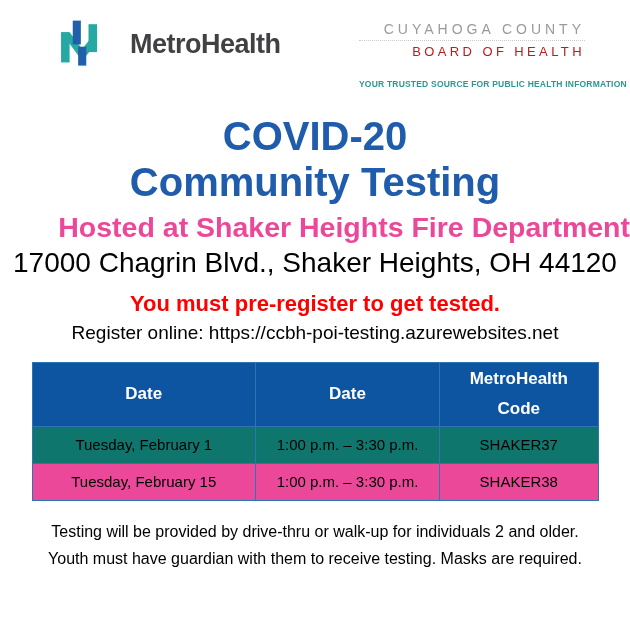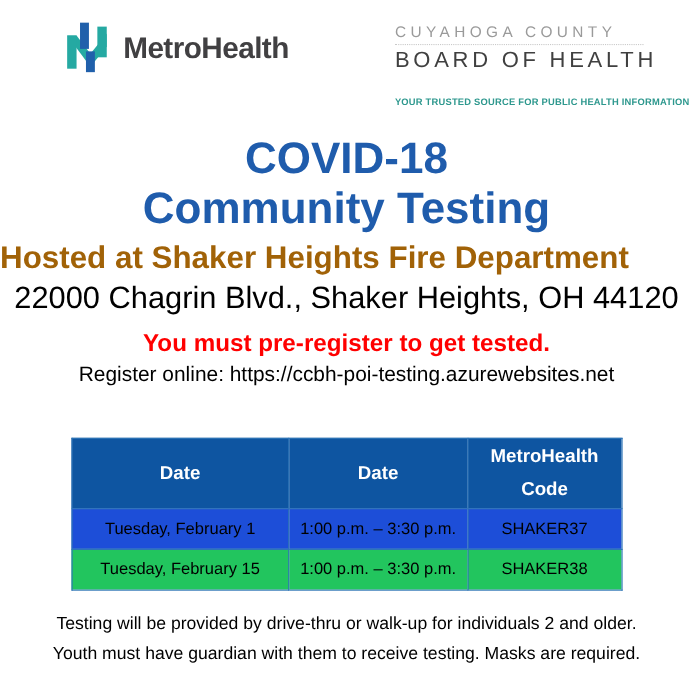--- a/index.html
+++ b/index.html
@@ -7,52 +7,52 @@
     width:630px; height:620px; overflow:hidden;
     font-family:"Liberation Sans", sans-serif; color:#000;
   }
   .flyer { width:630px; height:620px; }
 
   
   .logo-row {
     display:flex; justify-content:space-between; align-items:flex-start;
     padding:14px 45px 0 57px;
   }
-  .mh { display:flex; align-items:center; gap:10px; margin-top:6px; }
+  .mh { display:flex; align-items:center; gap:28px; margin-top:6px; }
   .mh svg { width:45px; height:48px; display:block; }
   .mh-word { font-size:27px; font-weight:700; color:#414042; letter-spacing:-0.5px; }
 
-  .ccbh { width:226px; text-align:left; margin-top:7px; }
+  .ccbh { width:226px; text-align:right; margin-top:7px; }
   .ccbh-l1 { font-size:14px; color:#9A9A9A; letter-spacing:4px; white-space:nowrap; }
   .ccbh-div { border-top:1px dotted #c9c9c9; margin:3px 0 3px; height:0; }
-  .ccbh-l2 { font-size:20px; color:#404040; letter-spacing:3.4px; white-space:nowrap; }
+  .ccbh-l2 { font-size:13px; color:#b91c1c; letter-spacing:3.4px; white-space:nowrap; }
   .ccbh-tag { font-size:8.5px; font-weight:700; color:#2E988E; letter-spacing:0.2px; margin-top:20px; white-space:nowrap; }
 
   
   .title { text-align:center; margin-top:24px; color:#1F5CAC; font-weight:700;
            font-size:40px; line-height:1.15; }
-  .hosted { text-align:left; font-size:28.5px; font-weight:700; line-height:1.15;
-            margin-top:6px; color:#a16207; }
+  .hosted { text-align:right; font-size:28.5px; font-weight:700; line-height:1.15;
+            margin-top:6px; color:#ec4899; }
   .address { text-align:center; font-size:28px; line-height:1.15; margin-top:3px; }
   .alert { text-align:center; font-size:22px; font-weight:700; color:#FF0000;
            margin-top:12px; line-height:1.2; }
 
   
   .register { text-align:center; font-size:19px; line-height:1.7; }
 
   
-  table.sched { width:501px; margin:40px auto 0; border-collapse:collapse; table-layout:fixed; }
+  table.sched { width:567px; margin:12px auto 0; border-collapse:collapse; table-layout:fixed; }
   .sched th, .sched td { border:1px solid #2E75B6; text-align:center; padding:0 4px; }
   .sched th {
     background:#0E55A1; color:#ffffff; font-size:17px; font-weight:700;
     height:63px; vertical-align:middle; line-height:1.8;
   }
   .sched th.reg span { display:inline-block; max-width:112px; }
-  .sched td { font-size:15px; height:36px; background:#22c55e; }
-  .sched tr.alt td { background:#1d4ed8; }
+  .sched td { font-size:15px; height:36px; background:#ec4899; }
+  .sched tr.alt td { background:#0f766e; }
 
   
   .note { text-align:center; font-size:16px; line-height:1.68; margin-top:18px; }
 </style>
 </head>
 <body>
 
 <div class="flyer">
 
   <div class="logo-row">
@@ -74,27 +74,27 @@
     <div class="ccbh">
       <div class="ccbh-l1">CUYAHOGA COUNTY</div>
       <div class="ccbh-div"></div>
       <div class="ccbh-l2">BOARD OF HEALTH</div>
       <div class="ccbh-tag">YOUR TRUSTED SOURCE FOR PUBLIC HEALTH INFORMATION</div>
     </div>
 
   </div>
 
   <div class="title">
-    <div>COVID-18</div>
+    <div>COVID-20</div>
     <div>Community Testing</div>
   </div>
 
   <div class="hosted">Hosted at Shaker Heights Fire Department</div>
 
-  <div class="address">22000 Chagrin Blvd., Shaker Heights, OH 44120</div>
+  <div class="address">17000 Chagrin Blvd., Shaker Heights, OH 44120</div>
 
   <div class="alert">You must pre-register to get tested.</div>
 
   <div class="register">
     <div>Register online: https://ccbh-poi-testing.azurewebsites.net</div>
   </div>
 
   <table class="sched">
     <colgroup>
       <col style="width:39.5%">

